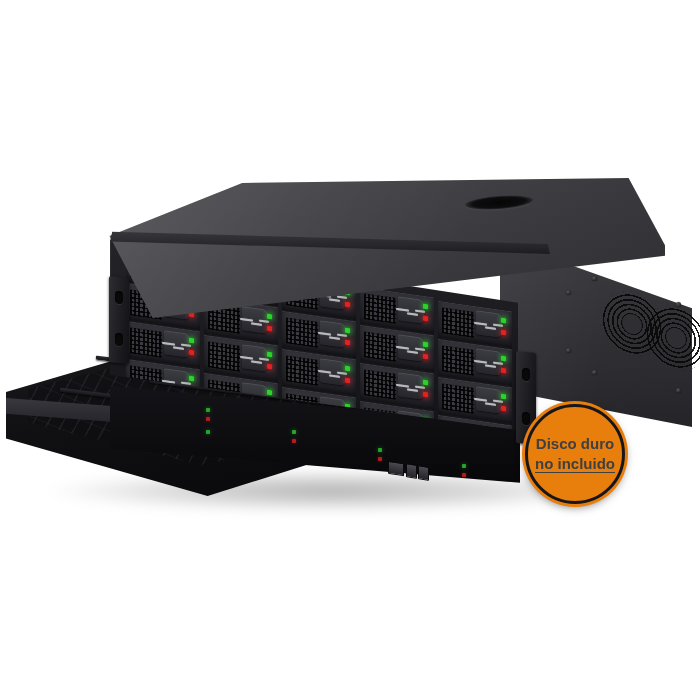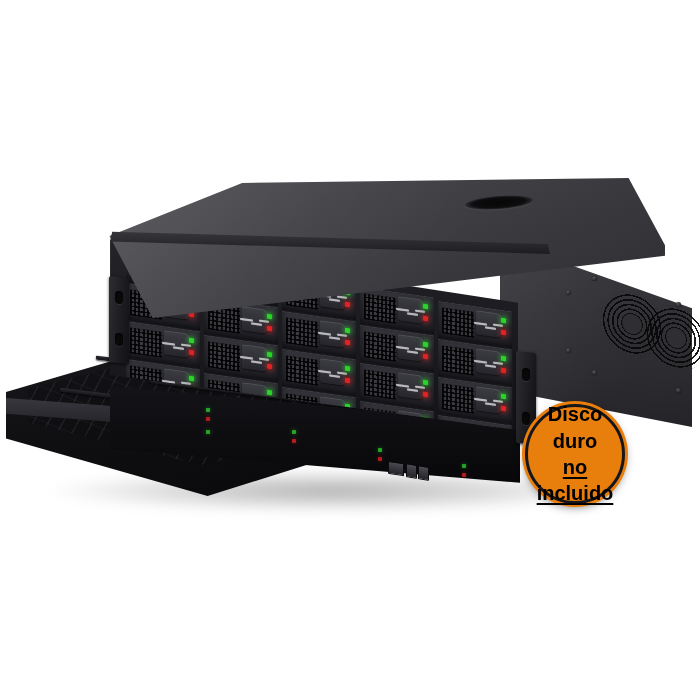--- a/index.html
+++ b/index.html
@@ -186,21 +186,21 @@
   #badge-sinpoe .btxt{
     color:#ea820e;font-size:20.5px;font-weight:bold;letter-spacing:.1px;line-height:1.1;
   }
   #badge-disco{
     left:525px;top:404px;width:100px;height:100px;
     background:#e87e0c;
     border:3px solid #16161b;
     box-shadow:0 0 0 3px #e87e0c, 0 3px 10px rgba(0,0,0,.5);
   }
   #badge-disco .btxt{
-    color:#000000;font-size:20px;font-weight:bold;line-height:1.32;
+    color:#404040;font-size:15px;font-weight:bold;line-height:1.32;
   }
   #badge-disco .l2{text-decoration:underline;text-underline-offset:2.5px;}
 </style>
 </head>
 <body>
 
 <div id="stage">
 
   <div id="product">
 

